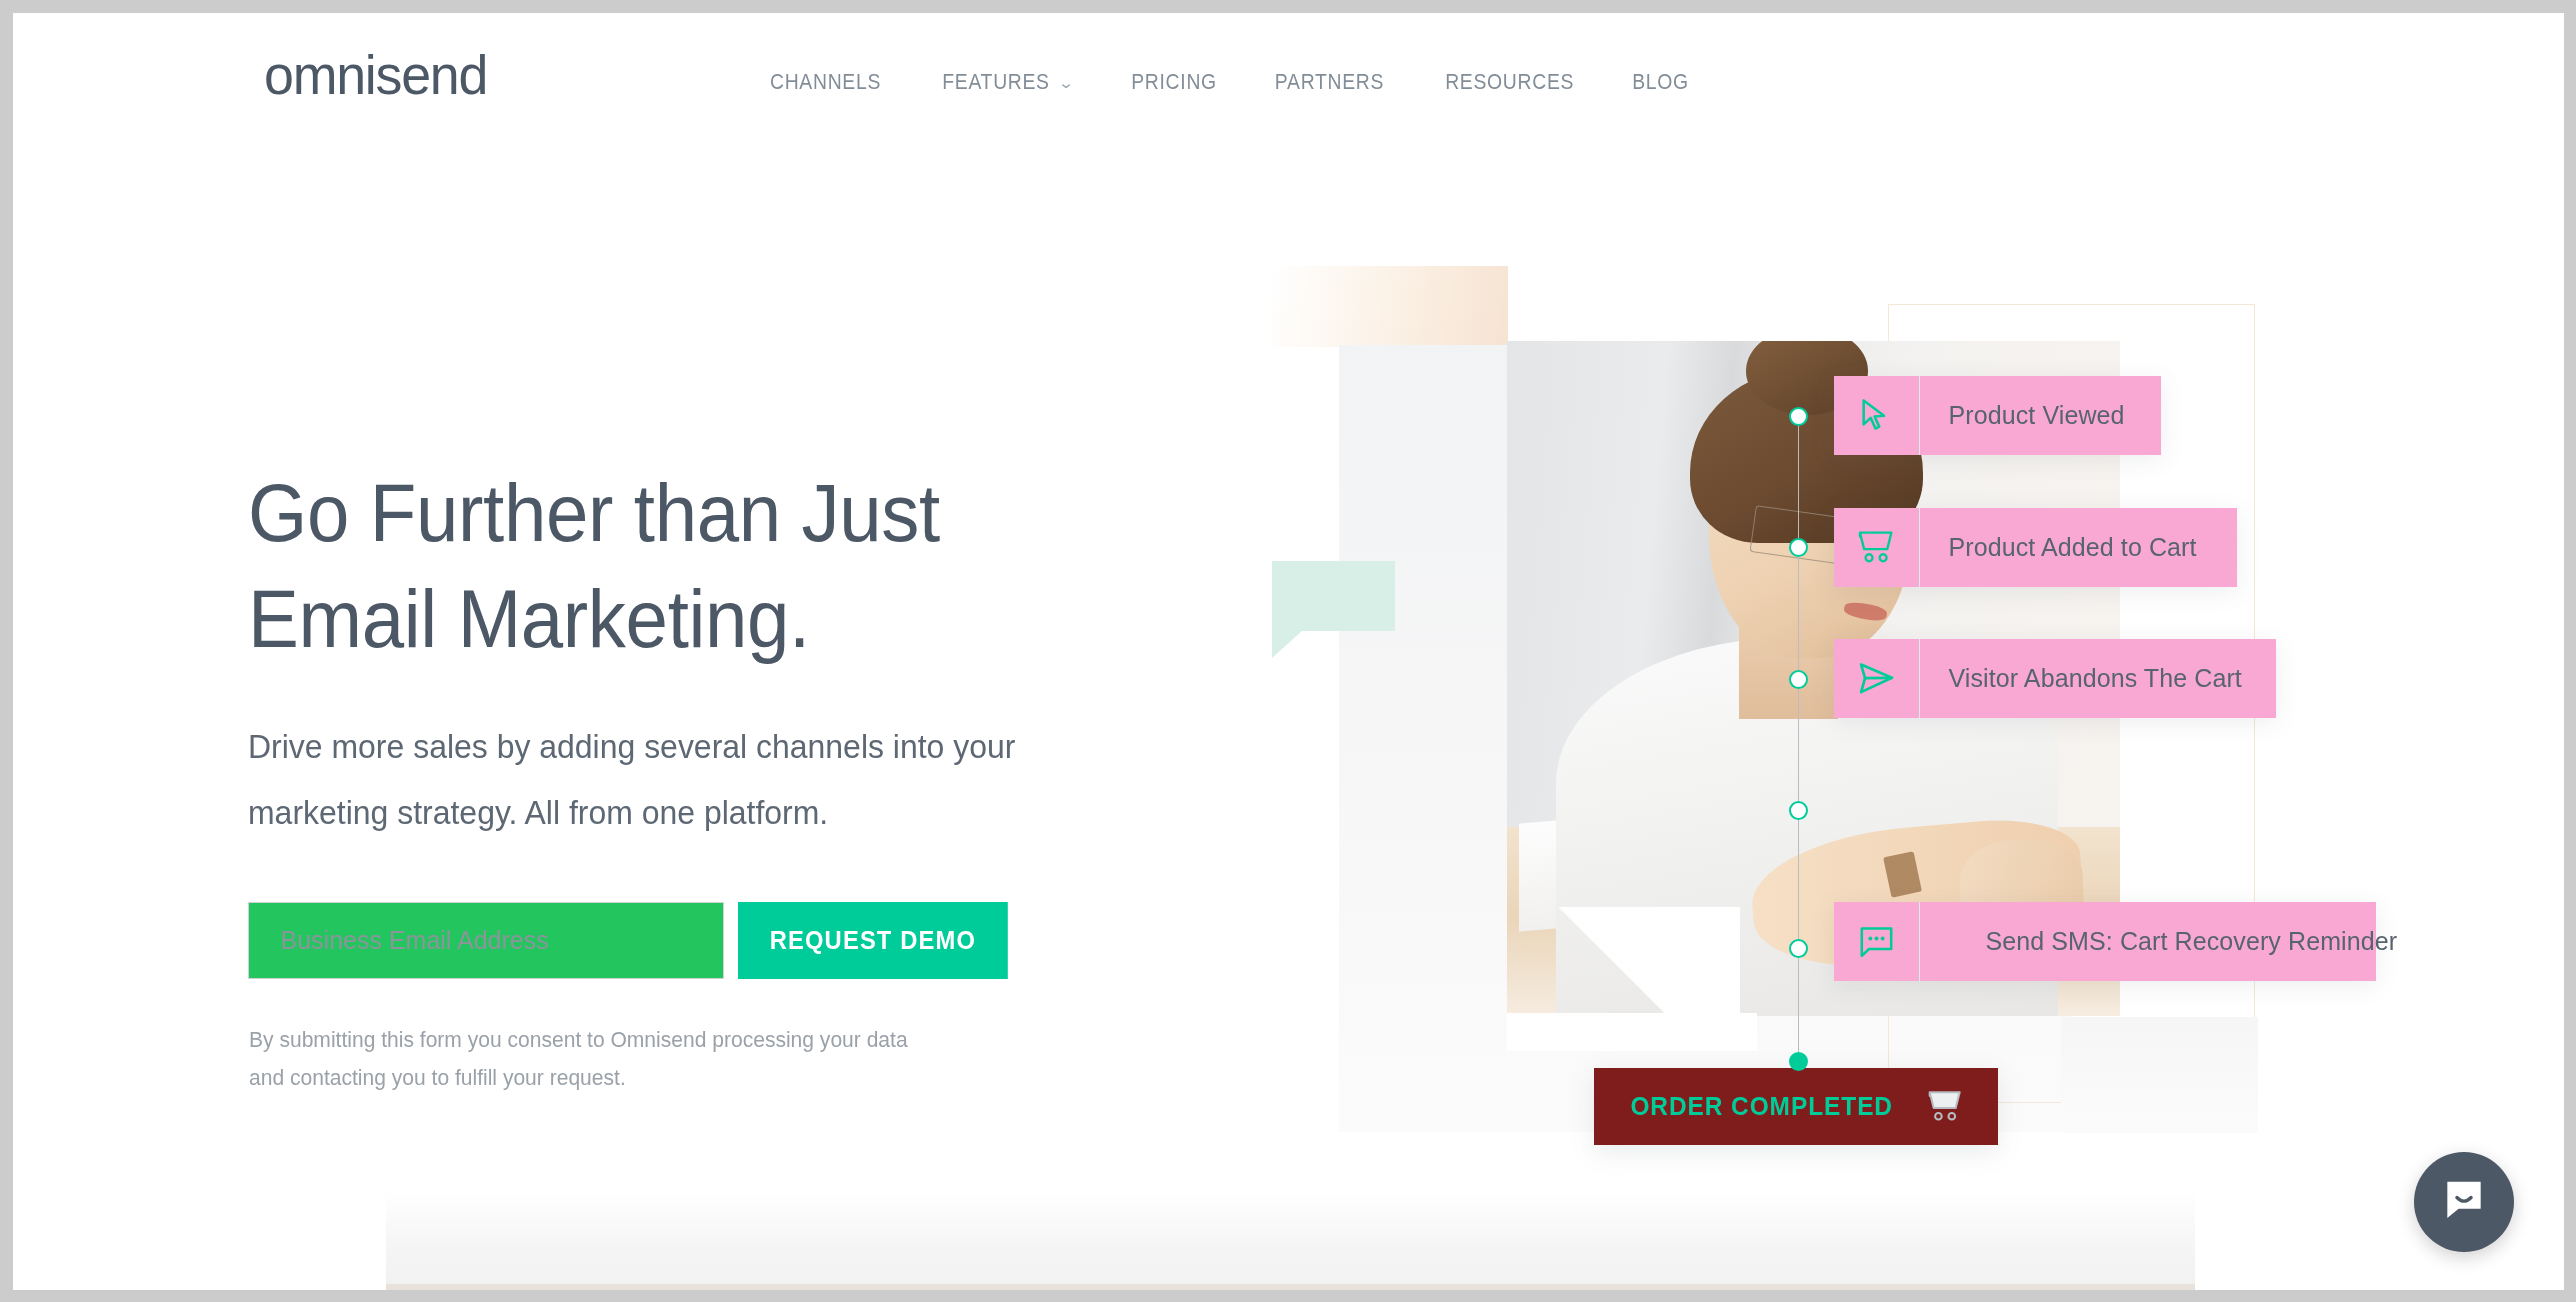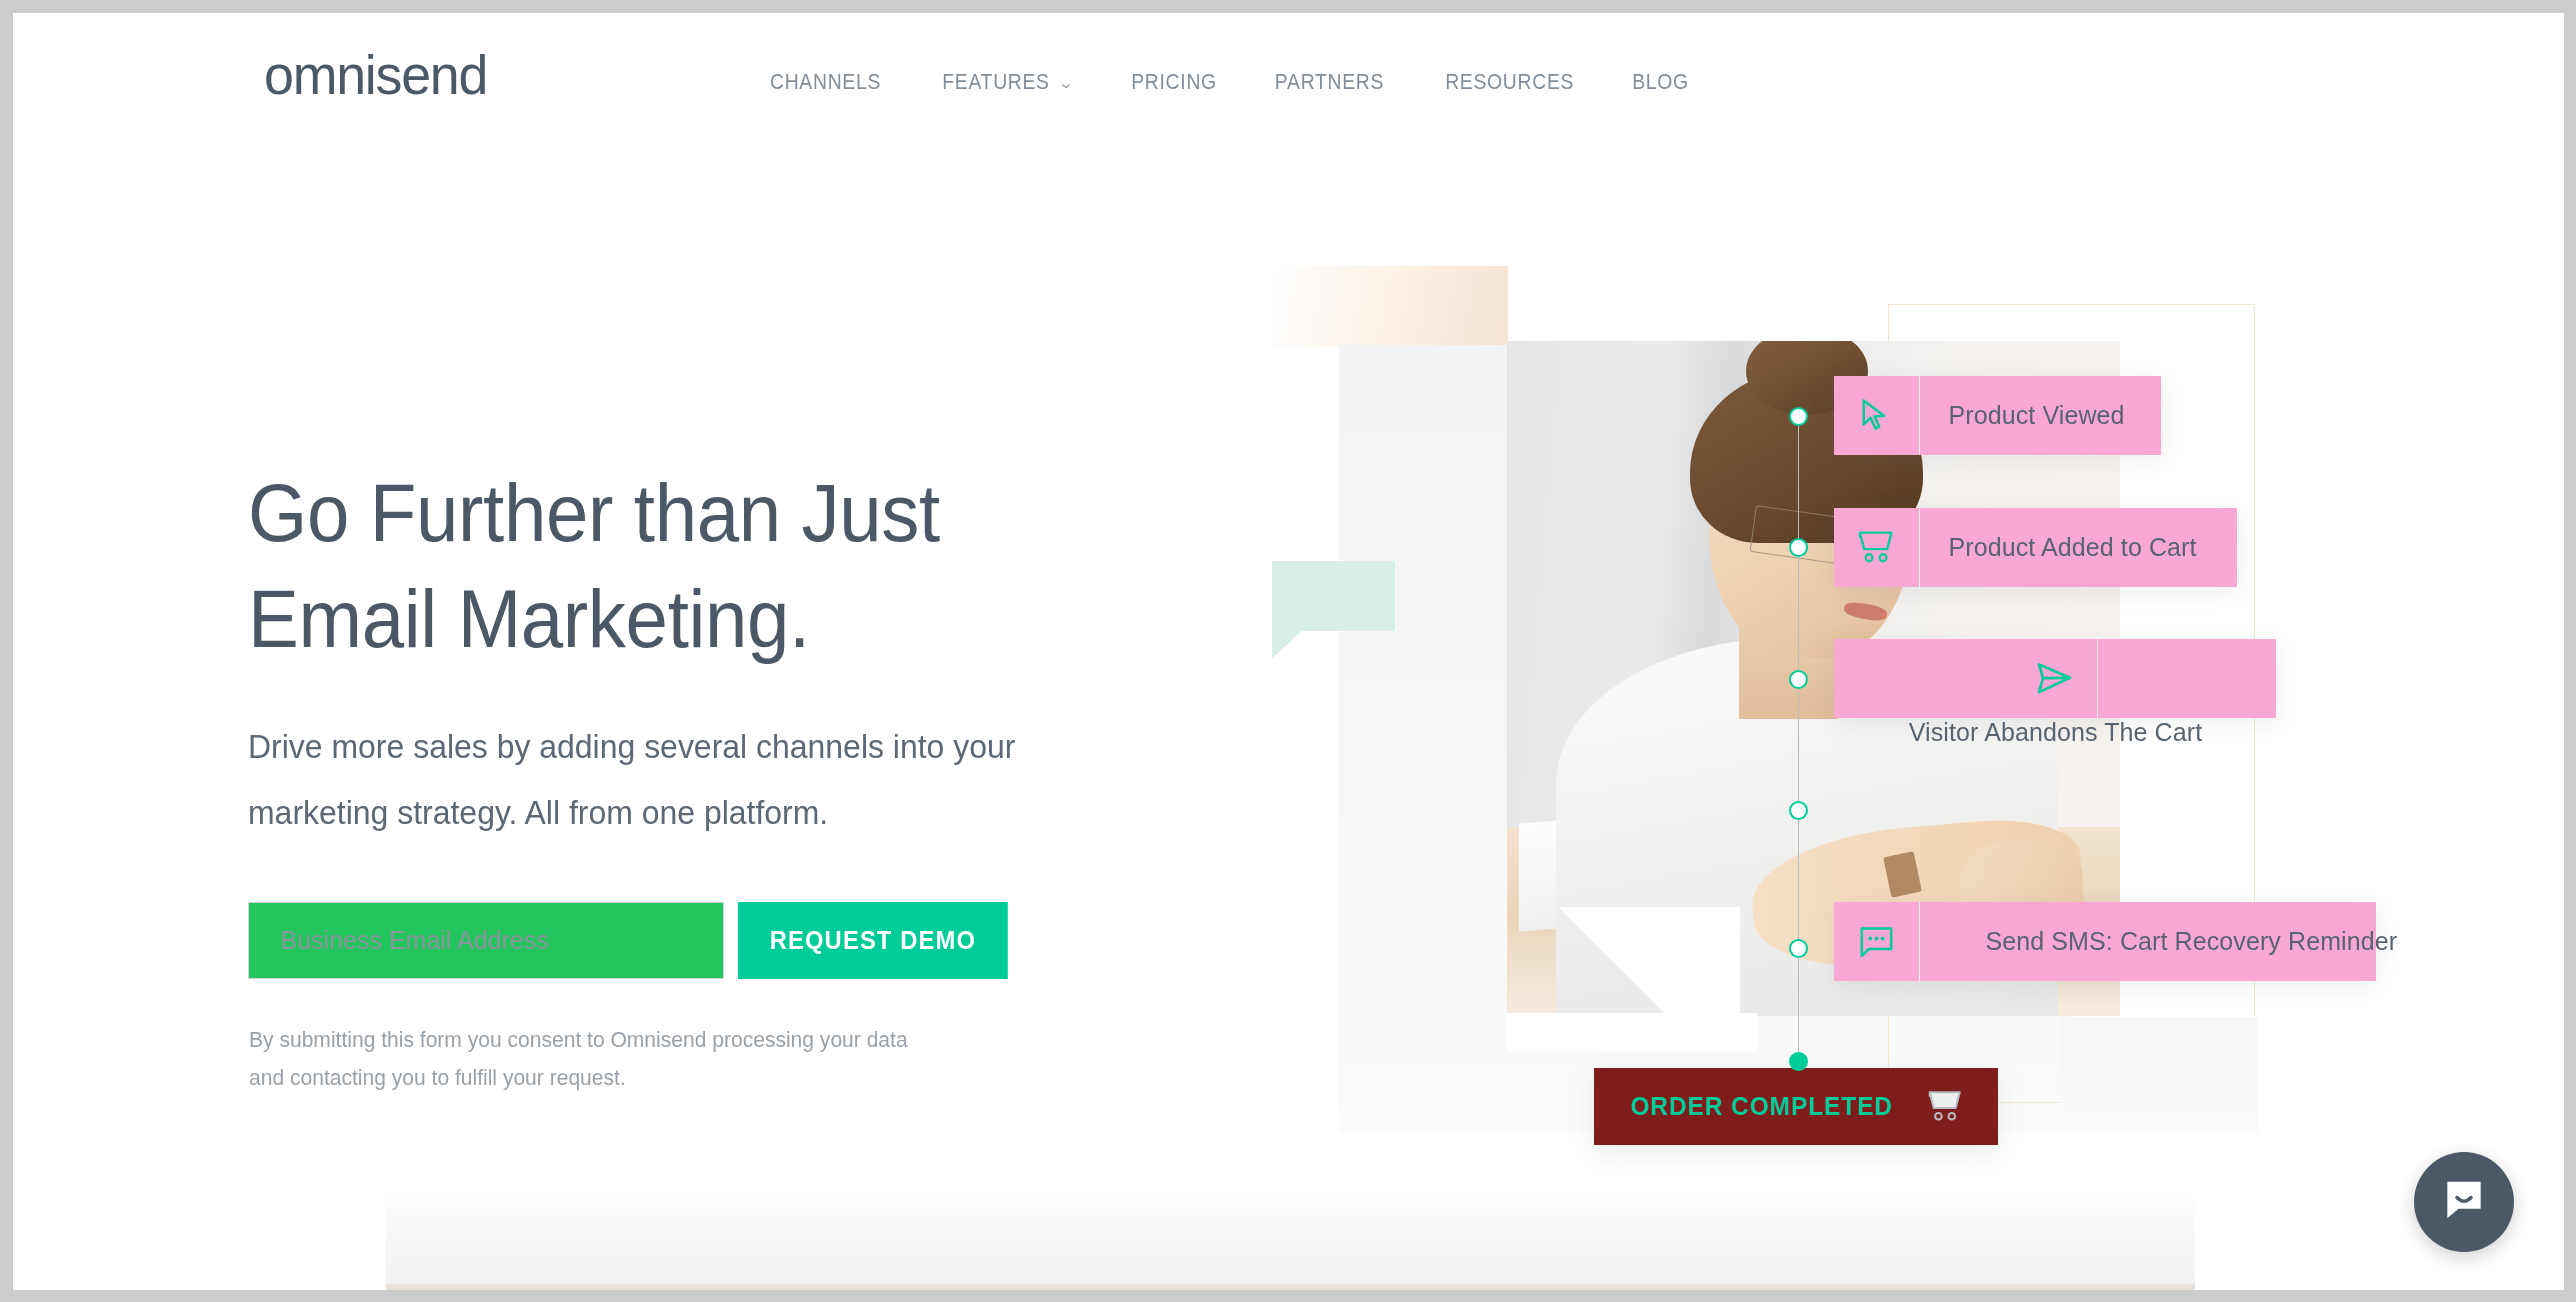--- a/index.html
+++ b/index.html
@@ -440,21 +440,21 @@
       <span class="wf-icon">
         <svg width="43" height="43" viewBox="0 0 26 26" fill="none" stroke="#00cc99" stroke-width="1.4" stroke-linecap="round" stroke-linejoin="round">
           <path d="M3 4 L3 6.4 M3 4 L22 4 L19.5 14 L5.5 14 L3 4"></path>
           <circle cx="8.5" cy="19.2" r="2.1"></circle>
           <circle cx="17" cy="19.2" r="2.1"></circle>
         </svg>
       </span>
       <span class="wf-label">Product Added to Cart</span>
     </div>
 
-    <div class="wf-card" style="left:1821px; top:626px; width:442px;flex-direction:column;">
+    <div class="wf-card" style="left:1821px; top:626px; width:442px;">
       <span class="wf-icon">
         <svg width="43" height="43" viewBox="0 0 24 24" fill="none" stroke="#00cc99" stroke-width="1.5" stroke-linecap="round" stroke-linejoin="round">
           <path d="M3.4 4.2 L20.6 11.6 L3.4 19.6 L5.6 11.8 Z"></path>
           <path d="M5.6 11.8 L20.6 11.6"></path>
         </svg>
       </span>
       <span class="wf-label">Visitor Abandons The Cart</span>
     </div>
 
 

